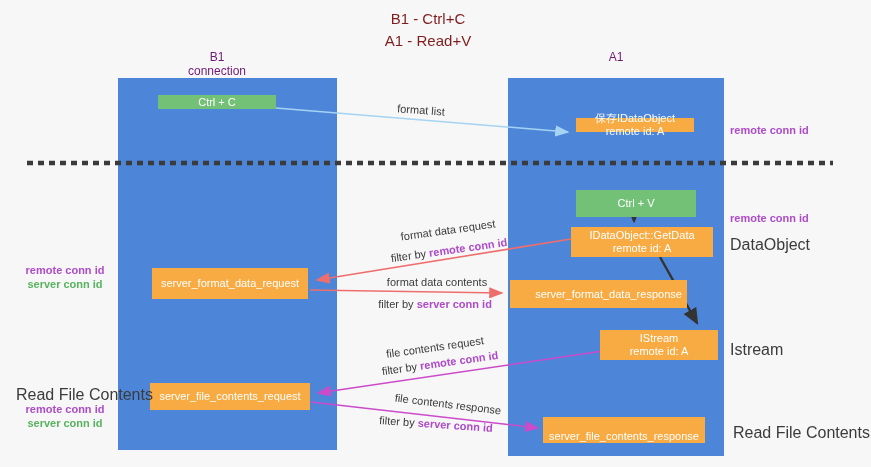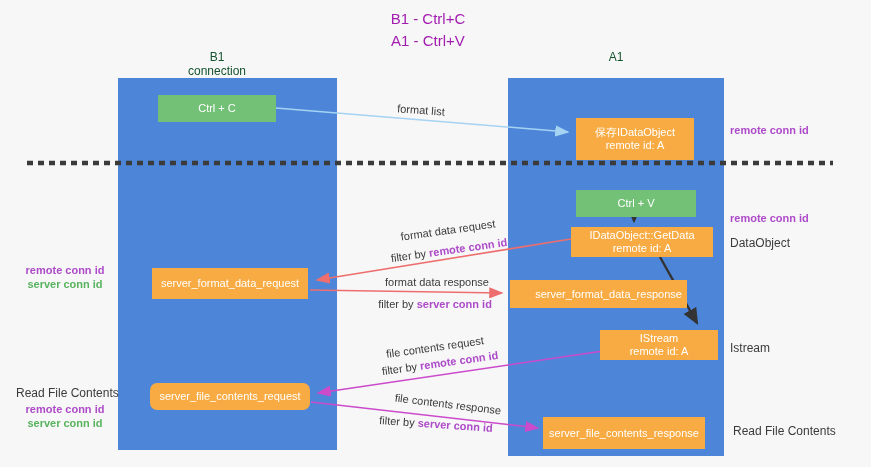--- a/index.html
+++ b/index.html
@@ -5,53 +5,53 @@
   html,body{margin:0;padding:0;background:#f7f7f8;}
   #canvas{
     position:relative;width:871px;height:467px;overflow:hidden;
     background:#f7f7f8;
     font-family:"Liberation Sans","DejaVu Sans",sans-serif;
     color:#3b3b3b;
   }
   .abs{position:absolute;}
   .title{
     top:8px;left:348px;width:160px;text-align:center;
-    font-size:15px;line-height:22px;color:#a21caf;
+    font-size:15px;line-height:22px;color:#7f1d1d;
   }
   .lane-header{
     top:50px;width:120px;text-align:center;
-    font-size:12px;line-height:14px;color:#14532d;
+    font-size:12px;line-height:14px;color:#701a75;
   }
   .lane{background:#4d86d8;}
   svg.wires{left:0;top:0;pointer-events:none;}
   .node{
     display:flex;flex-direction:column;align-items:center;justify-content:center;
     color:#fff;font-size:11px;line-height:13px;text-align:center;white-space:nowrap;
   }
   .green{background:#73c177;}
   .orange{background:#f8ab43;}
-  .side-label{font-size:12px;white-space:nowrap;}
+  .side-label{font-size:16px;white-space:nowrap;}
   .conn-label{font-size:11px;font-weight:bold;white-space:nowrap;}
   .purple{color:#ae4bc9;}
   .greenlbl{color:#58b35e;}
   .edge-label{
     font-size:11px;color:#3b3b3b;white-space:nowrap;
     transform-origin:center;
   }
   .edge-label .key{font-weight:bold;color:#ae4bc9;}
   .left-group{width:100px;text-align:center;line-height:14px;}
 </style>
 </head>
 <body>
 
 <div id="canvas">
 
   <div class="abs title">
     <div>B1 - Ctrl+C</div>
-    <div>A1 - Ctrl+V</div>
+    <div>A1 - Read+V</div>
   </div>
 
   <div class="abs lane-header" style="left:157px;">
     <div>B1</div>
     <div>connection</div>
   </div>
   <div class="abs lane-header" style="left:556px;">
     <div>A1</div>
   </div>
 
@@ -84,49 +84,49 @@
 
     <line x1="310" y1="290" x2="502" y2="293" stroke="#ee6e6e" stroke-width="1.6" marker-end="url(#m-salmon)"></line>
 
     <line x1="660" y1="257" x2="697" y2="323" stroke="#333333" stroke-width="2.4" marker-end="url(#m-black)"></line>
 
     <line x1="603" y1="351" x2="318" y2="393" stroke="#cb4bcb" stroke-width="1.6" marker-end="url(#m-magenta)"></line>
 
     <line x1="311" y1="402" x2="538" y2="428" stroke="#cb4bcb" stroke-width="1.6" marker-end="url(#m-magenta)"></line>
   </svg>
 
-  <div class="abs node green" style="left:158px;top:95px;width:118px;height:27px;text-align:center;">
+  <div class="abs node green" style="left:158px;top:95px;width:118px;height:14px;text-align:center;">
     <div>Ctrl + C</div>
   </div>
   <div class="abs node orange" style="left:152px;top:268px;width:156px;height:31px;">
     <div>server_format_data_request</div>
   </div>
-  <div class="abs node orange" style="left:150px;top:383px;width:160px;height:27px;border-radius:7px;">
+  <div class="abs node orange" style="left:150px;top:383px;width:160px;height:27px;">
     <div>server_file_contents_request</div>
   </div>
 
-  <div class="abs node orange" style="left:576px;top:118px;width:118px;height:42px;">
+  <div class="abs node orange" style="left:576px;top:118px;width:118px;height:14px;">
     <div>保存IDataObject</div>
     <div>remote id: A</div>
   </div>
   <div class="abs node green" style="left:576px;top:170px;width:120px;height:27px;margin-top:20px;">
     <div>Ctrl + V</div>
   </div>
   <div class="abs node orange" style="left:571px;top:227px;width:142px;height:30px;">
     <div>IDataObject::GetData</div>
     <div>remote id: A</div>
   </div>
   <div class="abs node orange" style="left:510px;top:280px;width:157px;height:28px;padding-left:20px;">
     <div>server_format_data_response</div>
   </div>
   <div class="abs node orange" style="left:600px;top:330px;width:118px;height:30px;">
     <div>IStream</div>
     <div>remote id: A</div>
   </div>
-  <div class="abs node orange" style="left:543px;top:417px;width:162px;height:32px;">
+  <div class="abs node orange" style="left:543px;top:417px;width:162px;height:26px;justify-content:flex-end;">
     <div>server_file_contents_response</div>
   </div>
 
   <div class="abs conn-label purple" style="left:730px;top:124px;">remote conn id</div>
   <div class="abs conn-label purple" style="left:730px;top:212px;">remote conn id</div>
   <div class="abs side-label" style="left:730px;top:236px;">DataObject</div>
   <div class="abs side-label" style="left:730px;top:341px;">Istream</div>
   <div class="abs side-label" style="left:733px;top:424px;">Read File Contents</div>
 
   <div class="abs left-group" style="left:15px;top:263px;">
@@ -139,21 +139,21 @@
     <div class="conn-label greenlbl">server conn id</div>
   </div>
 
   <div class="abs edge-label" style="left:421px;top:110px;transform:translate(-50%,-50%) rotate(4deg);">format list</div>
 
   <div class="abs edge-label" style="left:448px;top:230px;transform:translate(-50%,-50%) rotate(-8deg);">format data request</div>
   <div class="abs edge-label" style="left:449px;top:250px;transform:translate(-50%,-50%) rotate(-8deg);">
     <span>filter by </span><span class="key">remote conn id</span>
   </div>
 
-  <div class="abs edge-label" style="left:437px;top:282px;transform:translate(-50%,-50%);">format data response</div>
+  <div class="abs edge-label" style="left:437px;top:282px;transform:translate(-50%,-50%);">format data contents</div>
   <div class="abs edge-label" style="left:435px;top:304px;transform:translate(-50%,-50%);">
     <span>filter by </span><span class="key">server conn id</span>
   </div>
 
   <div class="abs edge-label" style="left:435px;top:347px;transform:translate(-50%,-50%) rotate(-8deg);">file contents request</div>
   <div class="abs edge-label" style="left:440px;top:363px;transform:translate(-50%,-50%) rotate(-8deg);">
     <span>filter by </span><span class="key">remote conn id</span>
   </div>
 
   <div class="abs edge-label" style="left:448px;top:404px;transform:translate(-50%,-50%) rotate(7deg);">file contents response</div>

